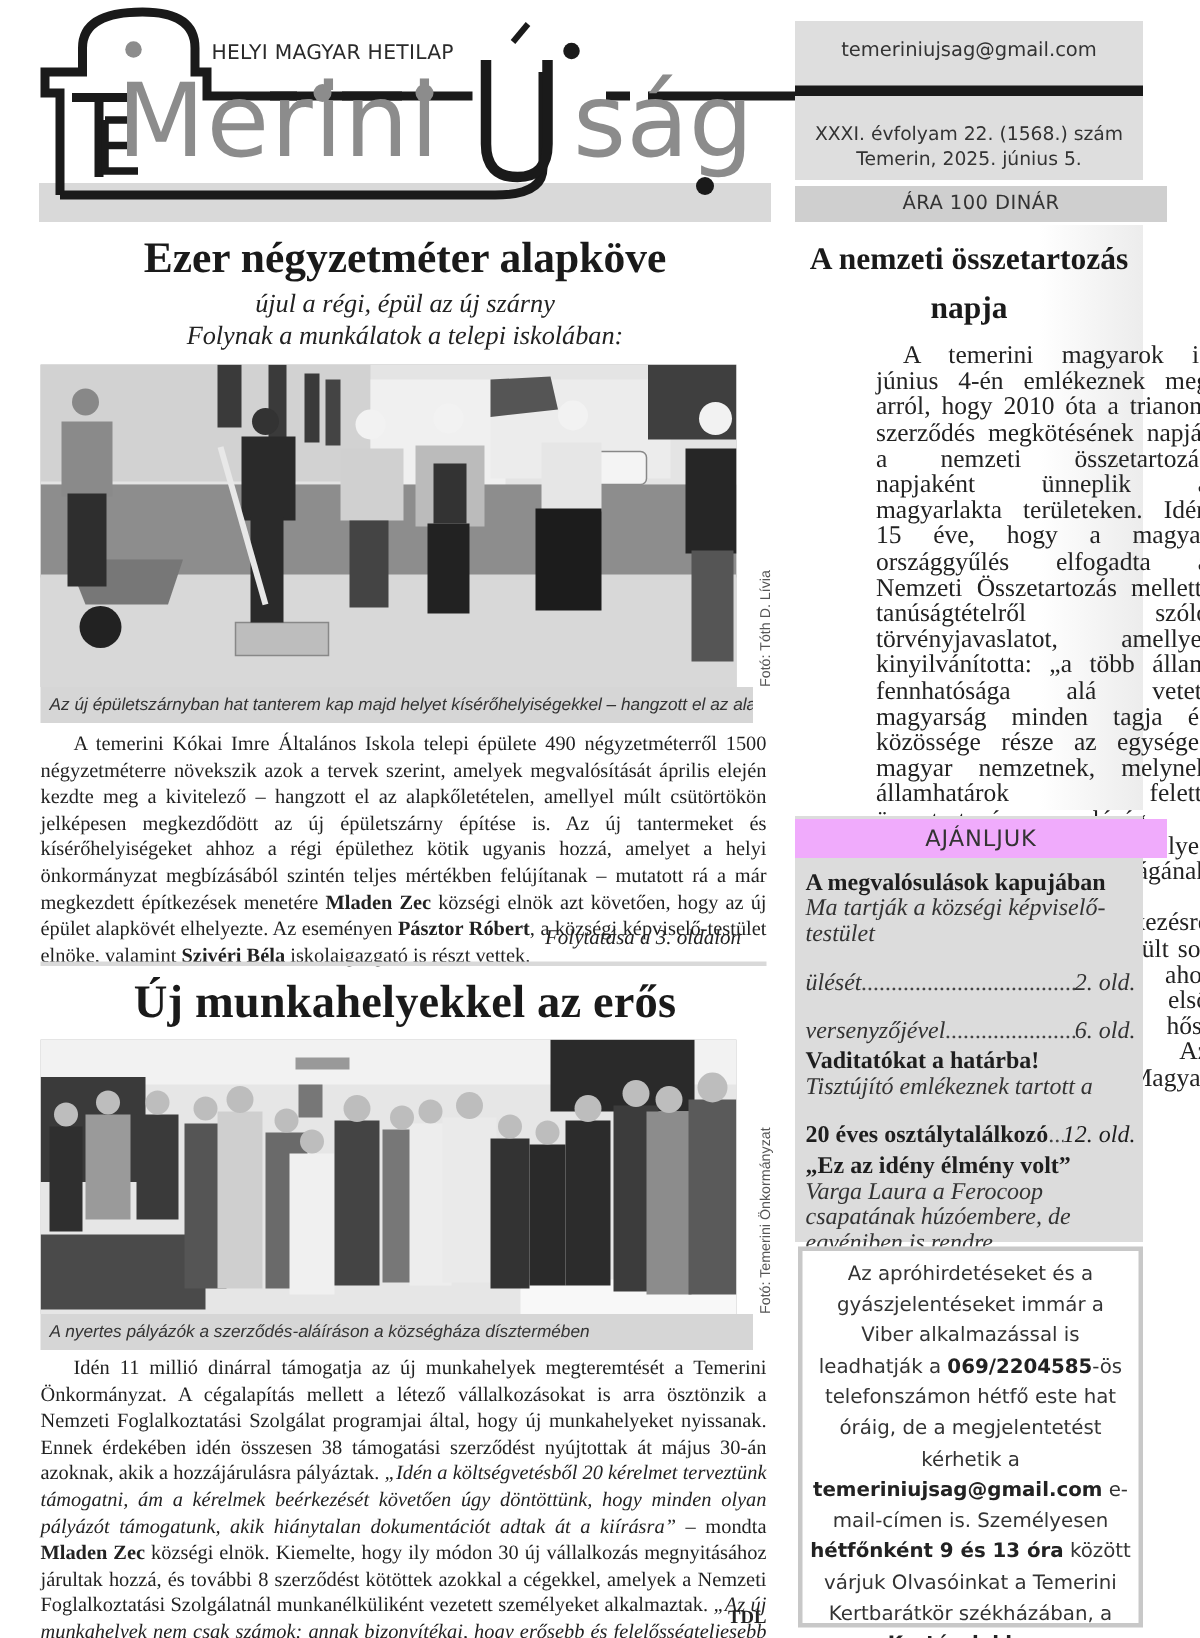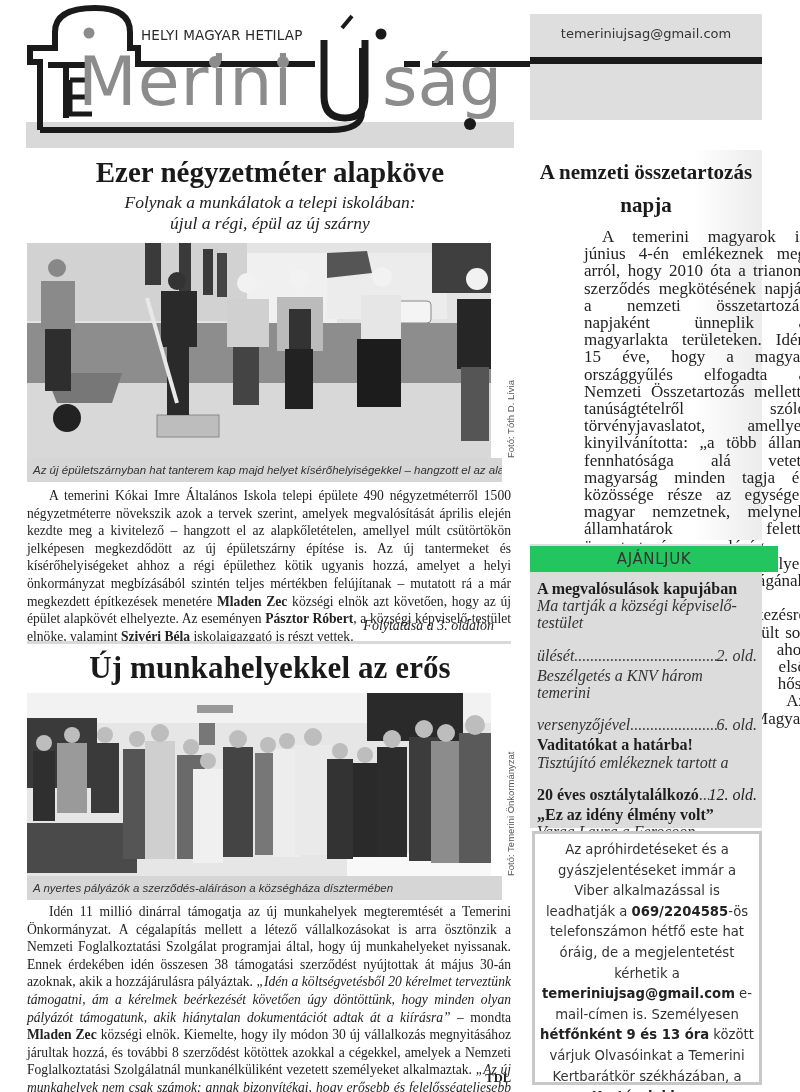--- a/index.html
+++ b/index.html
@@ -42,21 +42,21 @@
   .a2-body { left: 27px; top: 903px; width: 484px; }
   .a2-sign { position: absolute; left: 440px; top: 1071px; width: 71px; text-align: right; font-weight: bold; font-size: 12.5px; color: #222; }
 
   
   .side-article { position: absolute; left: 530px; top: 150px; width: 232px; height: 390px; background: linear-gradient(90deg, #ffffff 0%, #ffffff 70%, #ececec 100%); }
   .s-title { position: absolute; left: 0; top: 6px; width: 232px; text-align: center; font-weight: bold; font-size: 21px; line-height: 33px; color: #1a1a1a; }
   .s-body { left: 6px; top: 78px; width: 222px; font-size: 17px; line-height: 17.2px; margin-left: 48px; }
   .s-body p { text-indent: 18px; }
 
   .recommend { position: absolute; left: 530px; top: 544px; width: 232px; height: 284px; background: #dcdcdc; }
-  .rec-head { position: absolute; left: 530px; top: 546px; width: 248px; height: 26px; background: #22c55e; text-align: center; font-family: "DejaVu Sans", sans-serif; font-size: 15px; line-height: 26px; color: #333; letter-spacing: 0.6px; }
+  .rec-head { position: absolute; left: 530px; top: 546px; width: 248px; height: 26px; background: #f0abfc; text-align: center; font-family: "DejaVu Sans", sans-serif; font-size: 15px; line-height: 26px; color: #333; letter-spacing: 0.6px; }
   .rec-list { position: absolute; left: 537px; top: 580px; width: 220px; }
   .rec-item { margin-bottom: 3px; font-size: 16px; line-height: 17.2px; color: #1e1e1e; }
   .rec-title { font-weight: bold; display: block; }
   .rec-desc { font-style: italic; display: block; color: #333; }
   .rec-line { display: flex; align-items: baseline; margin-top: 15px; }
   .rec-line .lead { flex: 0 0 auto; }
   .rec-line .dots { flex: 1 1 auto; overflow: hidden; white-space: nowrap; color: #444; }
   .rec-line .dots::after { content: "................................................................................"; }
   .rec-line .pg { flex: 0 0 auto; font-style: italic; }
 
@@ -96,28 +96,33 @@
 
     <circle cx="470" cy="124" r="6" fill="#1a1a1a"></circle>
   </svg>
   <span class="logo-tagline">HELYI MAGYAR HETILAP</span>
   <span class="logo-merini">Merini</span>
   <span class="logo-sag">ság</span>
 
   <div class="mast-info">
     <div class="mast-email">temeriniujsag@gmail.com</div>
     <div class="mast-rule"></div>
-  </div>
+    <div class="mast-issue">
+      <div>XXXI. évfolyam 22. (1568.) szám</div>
+      <div>Temerin, 2025. június 5.</div>
+    </div>
+  </div>
+  <div class="mast-price">ÁRA 100 DINÁR</div>
 </header>
 
 <article>
   <h1 class="a1-title">Ezer négyzetméter alapköve</h1>
   <div class="a1-sub">
+    <div>újul a régi, épül az új szárny</div>
     <div>Folynak a munkálatok a telepi iskolában:</div>
-    <div>újul a régi, épül az új szárny</div>
   </div>
 
   <div class="photo1">
     <svg viewBox="0 0 464 215" width="464" height="215">
       <rect x="0" y="0" width="464" height="215" fill="#cfcfcf"></rect>
 
       <rect x="0" y="0" width="464" height="80" fill="#e4e4e4"></rect>
       <rect x="0" y="0" width="220" height="78" fill="#d2d2d2"></rect>
       <rect x="118" y="0" width="16" height="42" fill="#3a3a3a"></rect>
       <rect x="152" y="0" width="12" height="52" fill="#3a3a3a"></rect>
@@ -249,21 +254,20 @@
     <div class="rec-item">
       <span class="rec-title">A megvalósulások kapujában</span>
       <span class="rec-desc">Ma tartják a községi képviselő-testület</span>
       <span class="rec-line rec-desc">
           <span class="lead">ülését</span>
           <span class="dots"></span>
           <span class="pg">2. old.</span>
         </span>
     </div>
     <div class="rec-item">
-      <span class="rec-desc">Beszélgetés a KNV három temerini</span>
       <span class="rec-line rec-desc">
           <span class="lead">versenyzőjével</span>
           <span class="dots"></span>
           <span class="pg">6. old.</span>
         </span>
     </div>
     <div class="rec-item">
       <span class="rec-title">Vaditatókat a határba!</span>
       <span class="rec-desc">Tisztújító emlékeznek tartott a</span>
     </div>

